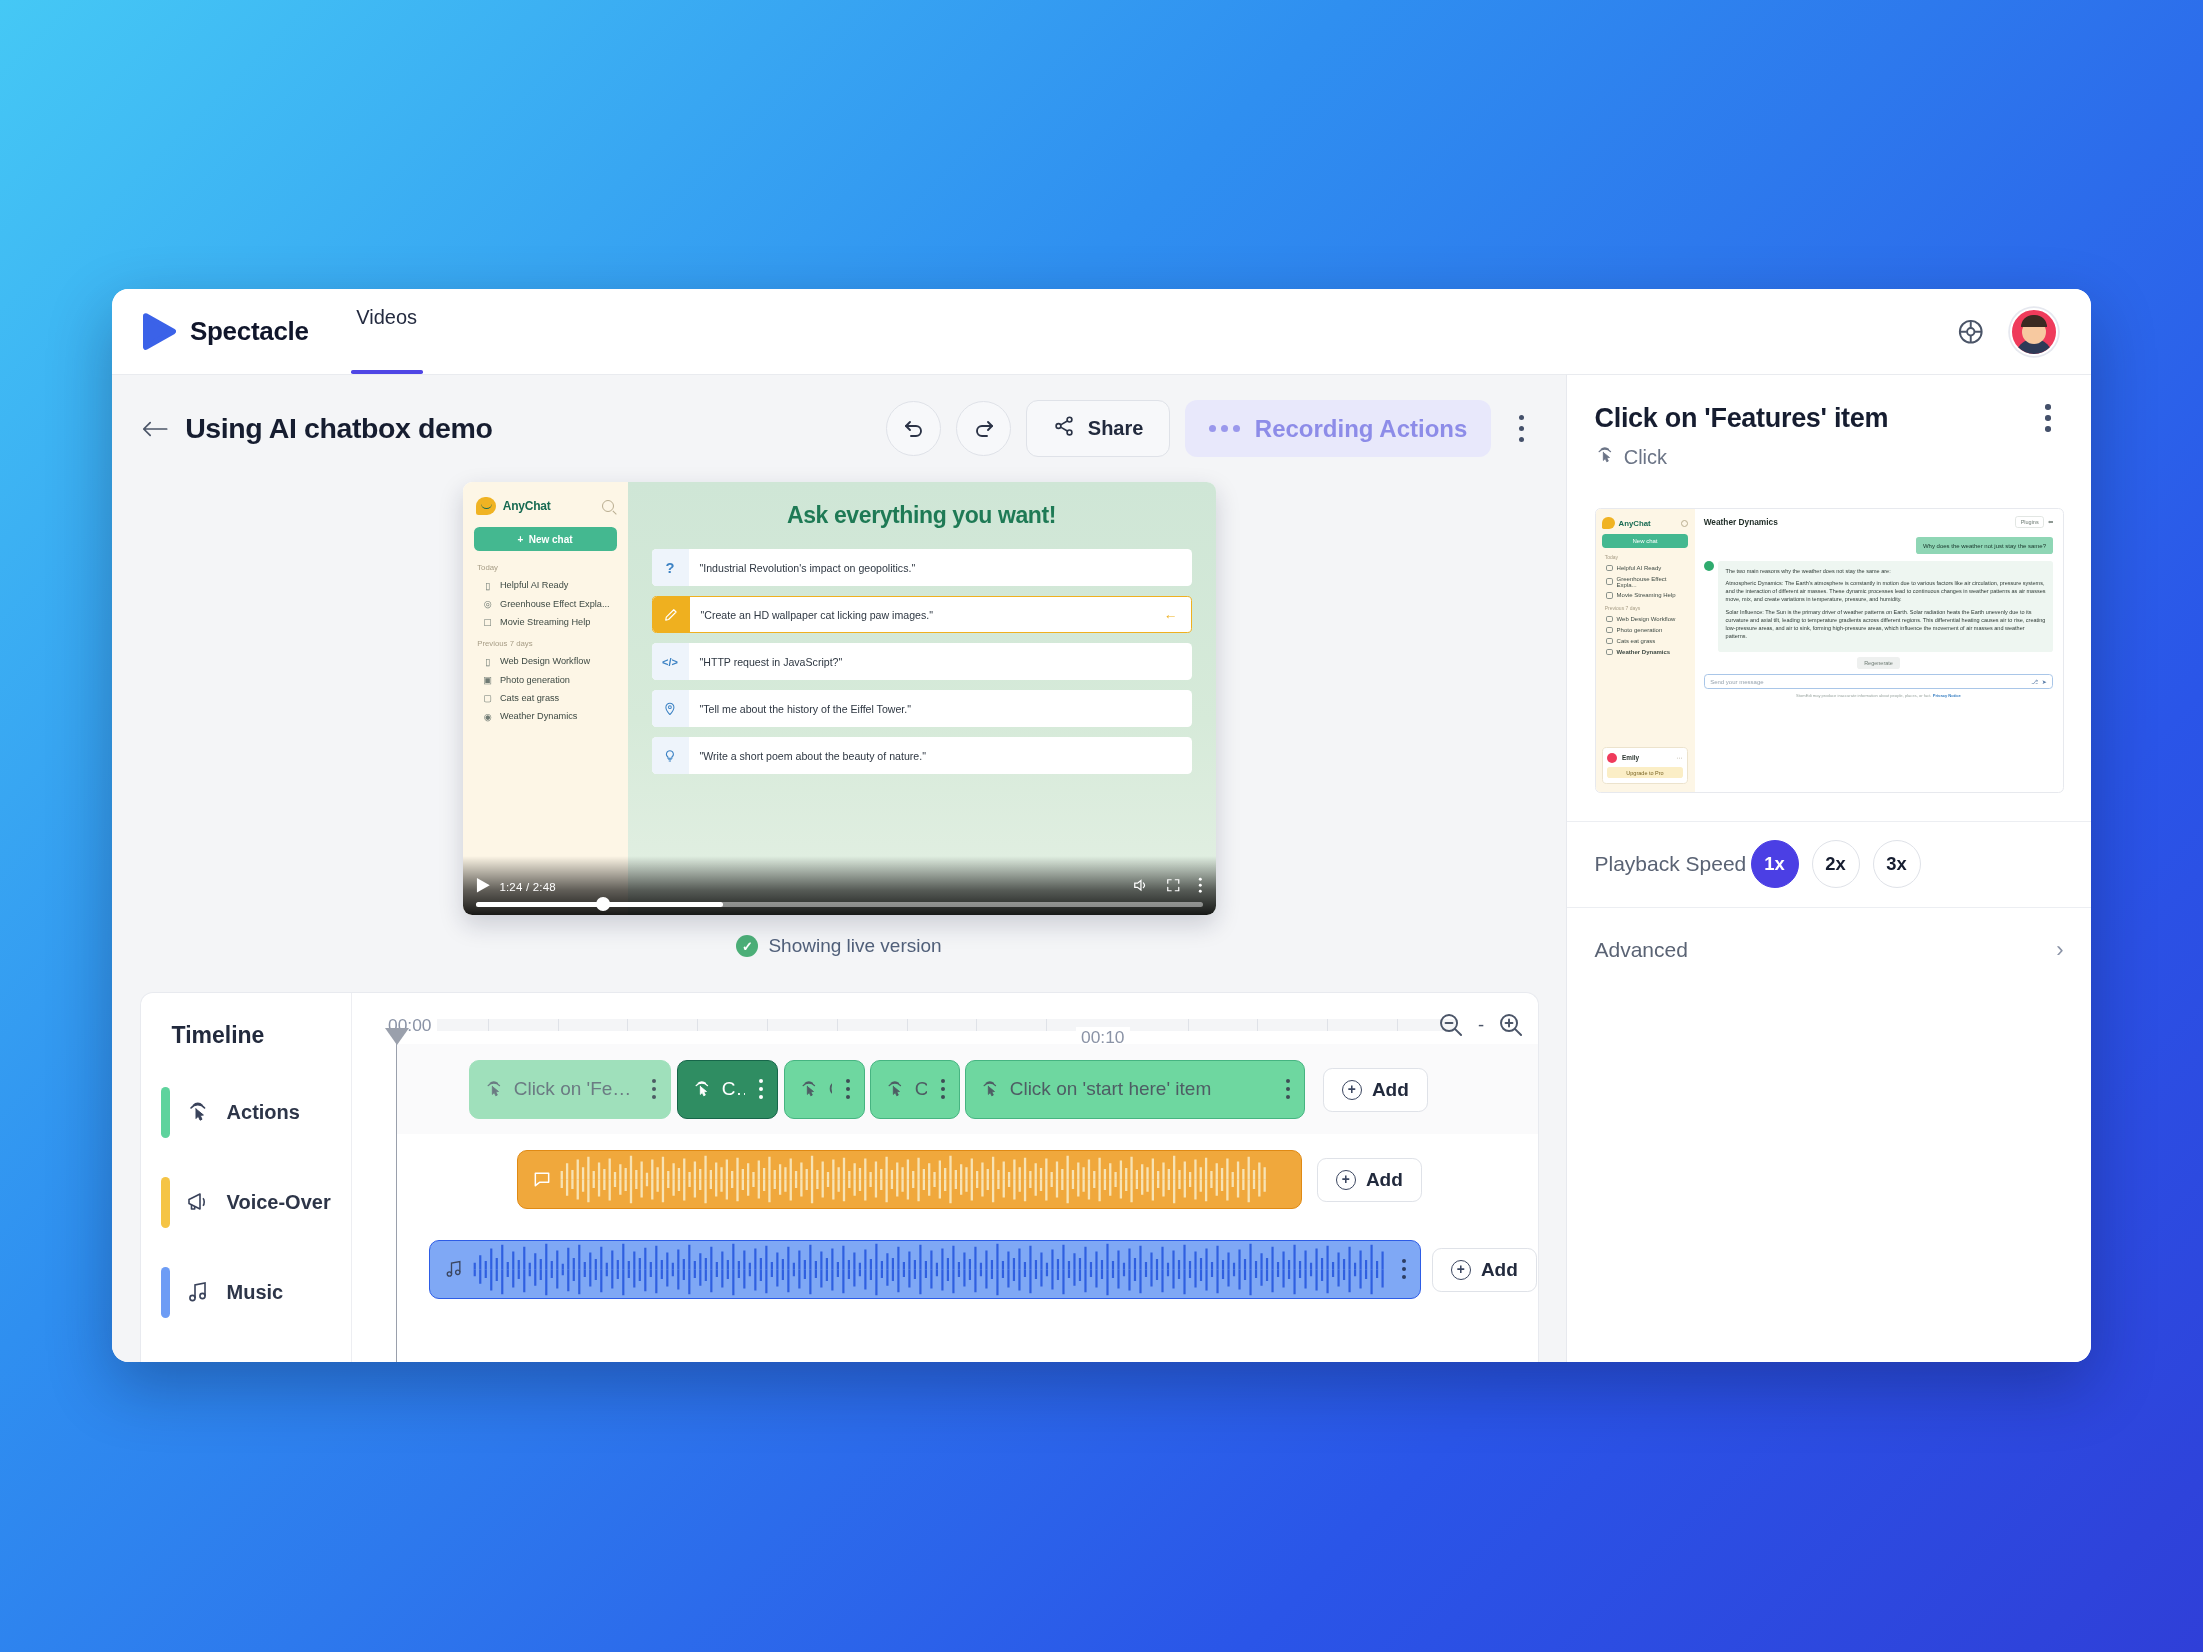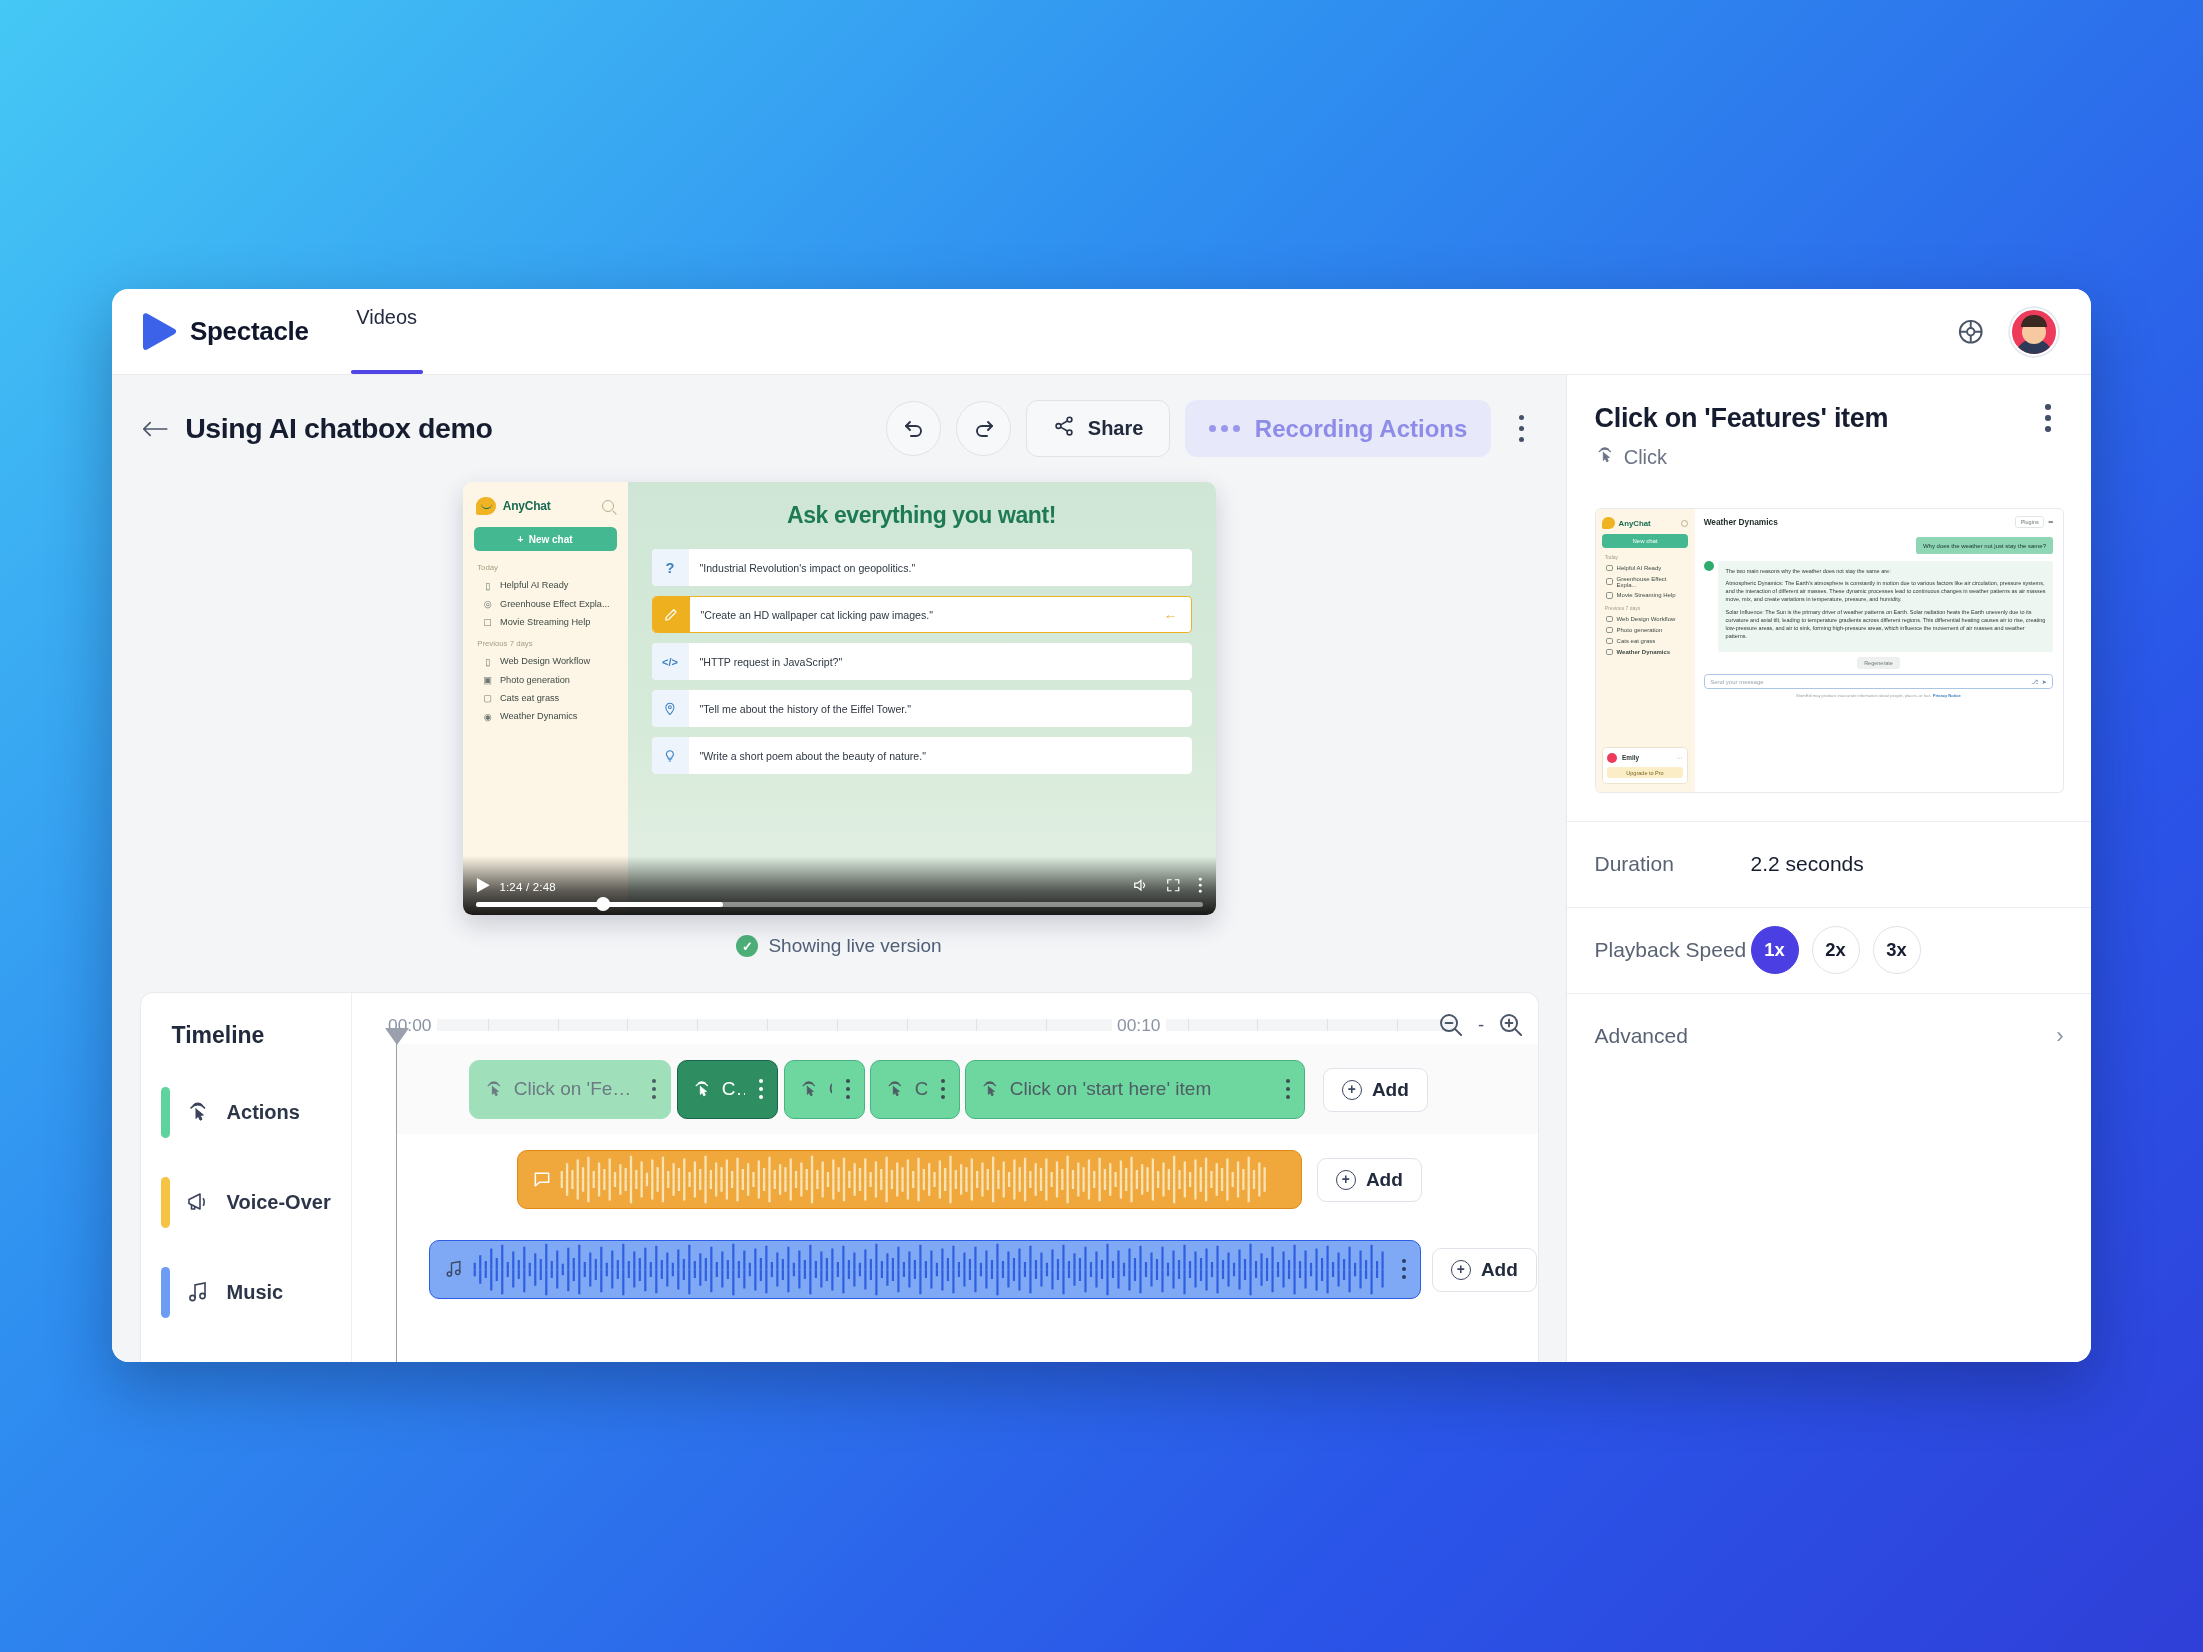--- a/index.html
+++ b/index.html
@@ -647,21 +647,21 @@
             <span class="ruler-tick" style="left:371px;top:26px;"></span>
             <span class="ruler-tick" style="left:441px;top:26px;"></span>
             <span class="ruler-tick" style="left:511px;top:26px;"></span>
             <span class="ruler-tick" style="left:580px;top:26px;"></span>
             <span class="ruler-tick" style="left:650px;top:26px;"></span>
             <span class="ruler-tick" style="left:792px;top:26px;"></span>
             <span class="ruler-tick" style="left:861px;top:26px;"></span>
             <span class="ruler-tick" style="left:931px;top:26px;"></span>
             <span class="ruler-tick" style="left:1001px;top:26px;"></span>
             <span class="ruler-lbl" style="left:-13px;">00:00</span>
-            <span class="ruler-lbl" style="left:716px;">00:10</span>
+            <span class="ruler-lbl" style="left:680px;margin-top:12px;">00:10</span>
 
             <span class="zoom-ctrls">
               <span class="zc">
                 <svg width="27.5" height="27.5" viewBox="0 0 24 24" fill="none" stroke="#4b5568" stroke-width="1.7" stroke-linecap="round">
                     <circle cx="10.5" cy="10.5" r="7"></circle>
                     <path d="M15.6 15.6L21 21M7.5 10.5h6"></path>
                   </svg>
               </span>
               <span class="zc-dash">-</span>
               <span class="zc">
@@ -902,24 +902,20 @@
           </div>
           <div class="th-foot">
             <span>StomEdi may produce inaccurate information about people, places, or fact.</span>
             <b>Privacy Notice</b>
           </div>
         </div>
       </div>
 
       <div style="height:27.5px;"></div>
 
-      <div class="rp-row">
-        <span class="rp-label">Duration</span>
-        <span class="rp-value">2.2 seconds</span>
-      </div>
 
       <div class="rp-row">
         <span class="rp-label two">Playback Speed</span>
         <span class="speed-opts">
           <span class="speed active">1x</span>
           <span class="speed">2x</span>
           <span class="speed">3x</span>
         </span>
       </div>
 

